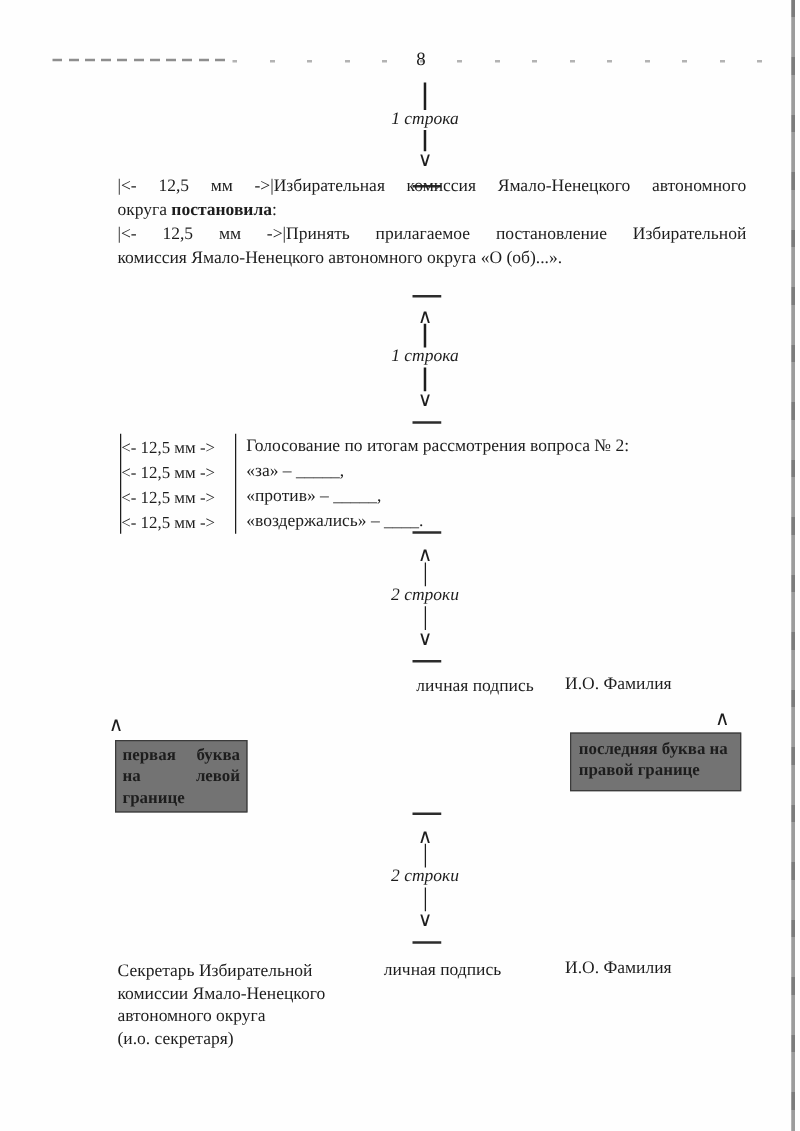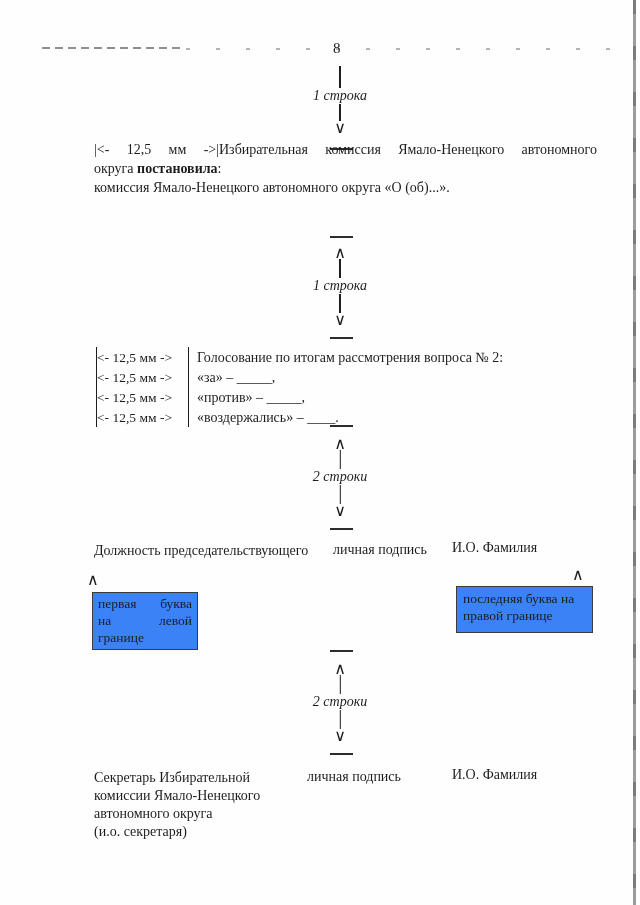--- a/index.html
+++ b/index.html
@@ -45,22 +45,22 @@
   .voting .rows { padding-top:1px; }
   .vrow { display:flex; height:20px; line-height:20px; }
   .vrow .mark { width:92px; margin-left:3px; text-align:left; font-size:13.5px; white-space:nowrap; }
   .vrow .vtext { padding-left:8px; white-space:nowrap; }
 
   
   .sigtext { font-size:14px; line-height:17.5px; white-space:nowrap; }
   .namecol { text-align:left; width:145px; }
 
   
-  .callout { position:absolute; border:1.5px solid #3b3b3b; background:#3b82f6;
-    font-size:13.5px; line-height:17px; }
+  .callout { position:absolute; border:1.5px solid #3b3b3b; background:#737373;
+    font-size:13.5px; line-height:17px;font-weight:bold; }
   .callout .cl { display:flex; justify-content:space-between; }
   .caret { position:absolute; }
 </style>
 </head>
 <body>
 
 <div class="page">
 
   <div class="scan-hline seg1"></div>
   <div class="scan-hline seg2"></div>
@@ -72,20 +72,21 @@
     <div class="vl" style="height:22px"></div>
     <div class="lbl">1 строка</div>
     <div class="vl" style="height:17px"></div>
     <div class="arrow">∨</div>
   </div>
   <div class="tick" style="top:148px"></div>
 
   <div class="abs para">
     <div class="pline jline">|&lt;- 12,5 мм -&gt;|Избирательная комиссия Ямало-Ненецкого автономного</div>
     <div class="pline"><span>округа </span><b>постановила</b><span>:</span></div>
+    <div class="pline jline">|&lt;- 12,5 мм -&gt;|Принять прилагаемое постановление Избирательной</div>
     <div class="pline">комиссия Ямало-Ненецкого автономного округа «О (об)...».</div>
   </div>
 
   <div class="tick" style="top:236px"></div>
 
   <div class="spacer" style="top:246px">
     <div class="arrow">∧</div>
     <div class="vl" style="height:19px"></div>
     <div class="lbl">1 строка</div>
     <div class="vl" style="height:19px"></div>
@@ -121,21 +122,20 @@
   <div class="spacer" style="top:437px">
     <div class="arrow">∧</div>
     <div class="vl" style="height:19px"></div>
     <div class="lbl">2 строки</div>
     <div class="vl" style="height:19px"></div>
     <div class="arrow">∨</div>
   </div>
   <div class="tick" style="top:528px"></div>
 
   <div class="abs sigtext" style="left:94px; top:542px">
-    <div>Должность председательствующего</div>
   </div>
   <div class="abs sigtext" style="left:333px; top:541px">личная подпись</div>
   <div class="abs sigtext namecol" style="left:452px; top:539px">И.О. Фамилия</div>
 
   <div class="caret" style="left:87px; top:573px">∧</div>
   <div class="callout" style="left:92px; top:592px; width:106px; height:58px; padding:2px 5px">
     <div class="cl">
       <span>первая</span>
       <span>буква</span>
     </div>

